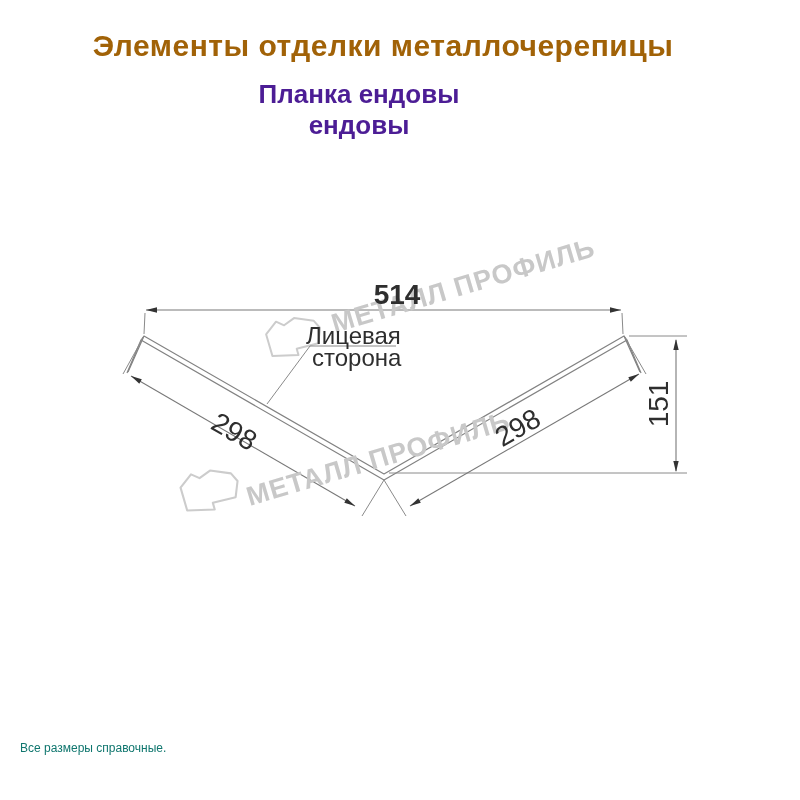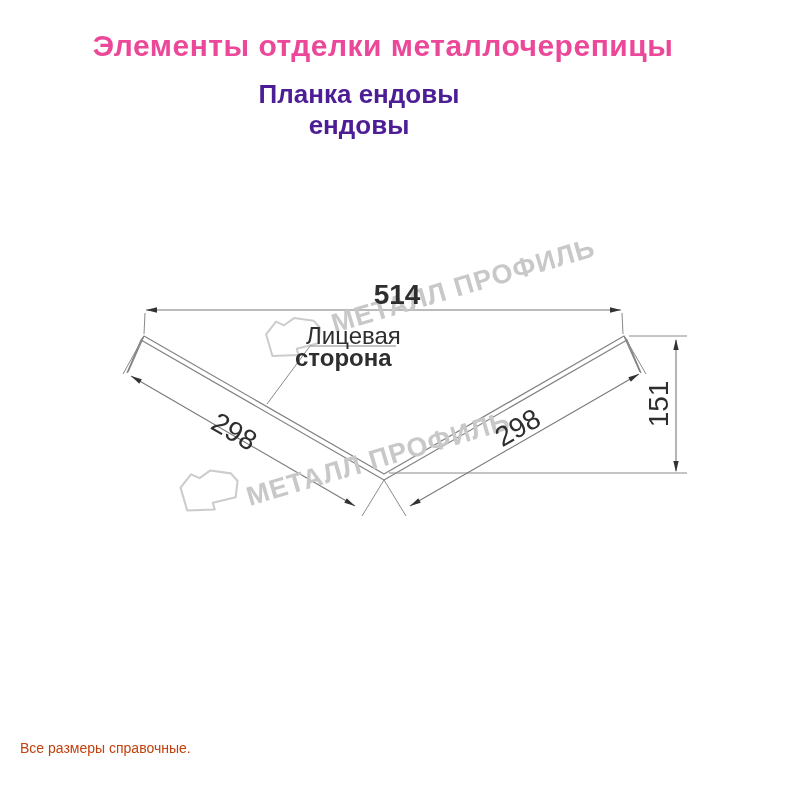--- a/index.html
+++ b/index.html
@@ -1,35 +1,35 @@
 <!DOCTYPE html>
 <html><head>
 <meta charset="utf-8">
 <style>
   html,body{margin:0;padding:0;background:#fff;}
   #page{position:relative;width:800px;height:800px;background:#ffffff;overflow:hidden;
         font-family:"Liberation Sans", sans-serif;}
   .abs{position:absolute;}
-  .hdr-title{left:0;top:29px;width:766px;text-align:center;font-size:30px;font-weight:700;color:#ec4899;letter-spacing:0.5px;}
+  .hdr-title{left:0;top:29px;width:766px;text-align:center;font-size:30px;font-weight:700;color:#a16207;letter-spacing:0.5px;}
   .hdr-sub{left:0;top:79px;width:718px;text-align:center;font-size:26px;font-weight:700;color:#4c1d95;line-height:31px;}
   .hdr-model{left:0;top:148px;width:732px;text-align:center;font-size:26px;font-weight:700;color:#1f1f1f;}
   svg{position:absolute;left:0;top:0;}
   .dimtxt{font-size:28px;color:#2e2e2e;text-align:center;width:80px;height:28px;line-height:28px;}
   .dim-514{left:357px;top:281px;font-weight:bold;}
   .dim-298l{left:194px;top:418px;transform:rotate(30deg);}
   .dim-298r{left:478px;top:414px;transform:rotate(-30deg);}
   .dim-151{left:619px;top:390px;transform:rotate(-90deg);}
   .facelbl{width:110px;font-size:24px;color:#2e2e2e;line-height:20px;}
   .face1{left:306px;top:326px;}
-  .face2{left:295px;top:348px;font-weight:bold;}
+  .face2{left:312px;top:348px;}
   .wmtext{font-size:27px;font-weight:700;color:#c8c8c8;letter-spacing:1px;white-space:nowrap;
           transform-origin:left top;transform:rotate(-16.5deg);}
   .wm-upper{left:328px;top:310px;}
   .wm-lower{left:243px;top:483px;}
-  .footer{left:20px;top:737px;width:560px;font-size:14px;color:#c2410c;line-height:22px;text-align:left;}
+  .footer{left:20px;top:737px;width:560px;font-size:12px;color:#0f766e;line-height:22px;text-align:left;}
 </style>
 </head>
 <body>
 
 <div id="page">
 
   <svg width="800" height="800" viewBox="0 0 800 800">
 
     <g transform="translate(258,310) scale(0.9)" fill="none" stroke="#cccccc" stroke-width="2.2" stroke-linejoin="round">
       <path d="M9,27 L20,13 L29,17 L40,9 L62,12 L69,20 L67,37 L43,43 L45,50 L16,51 Z"></path>

